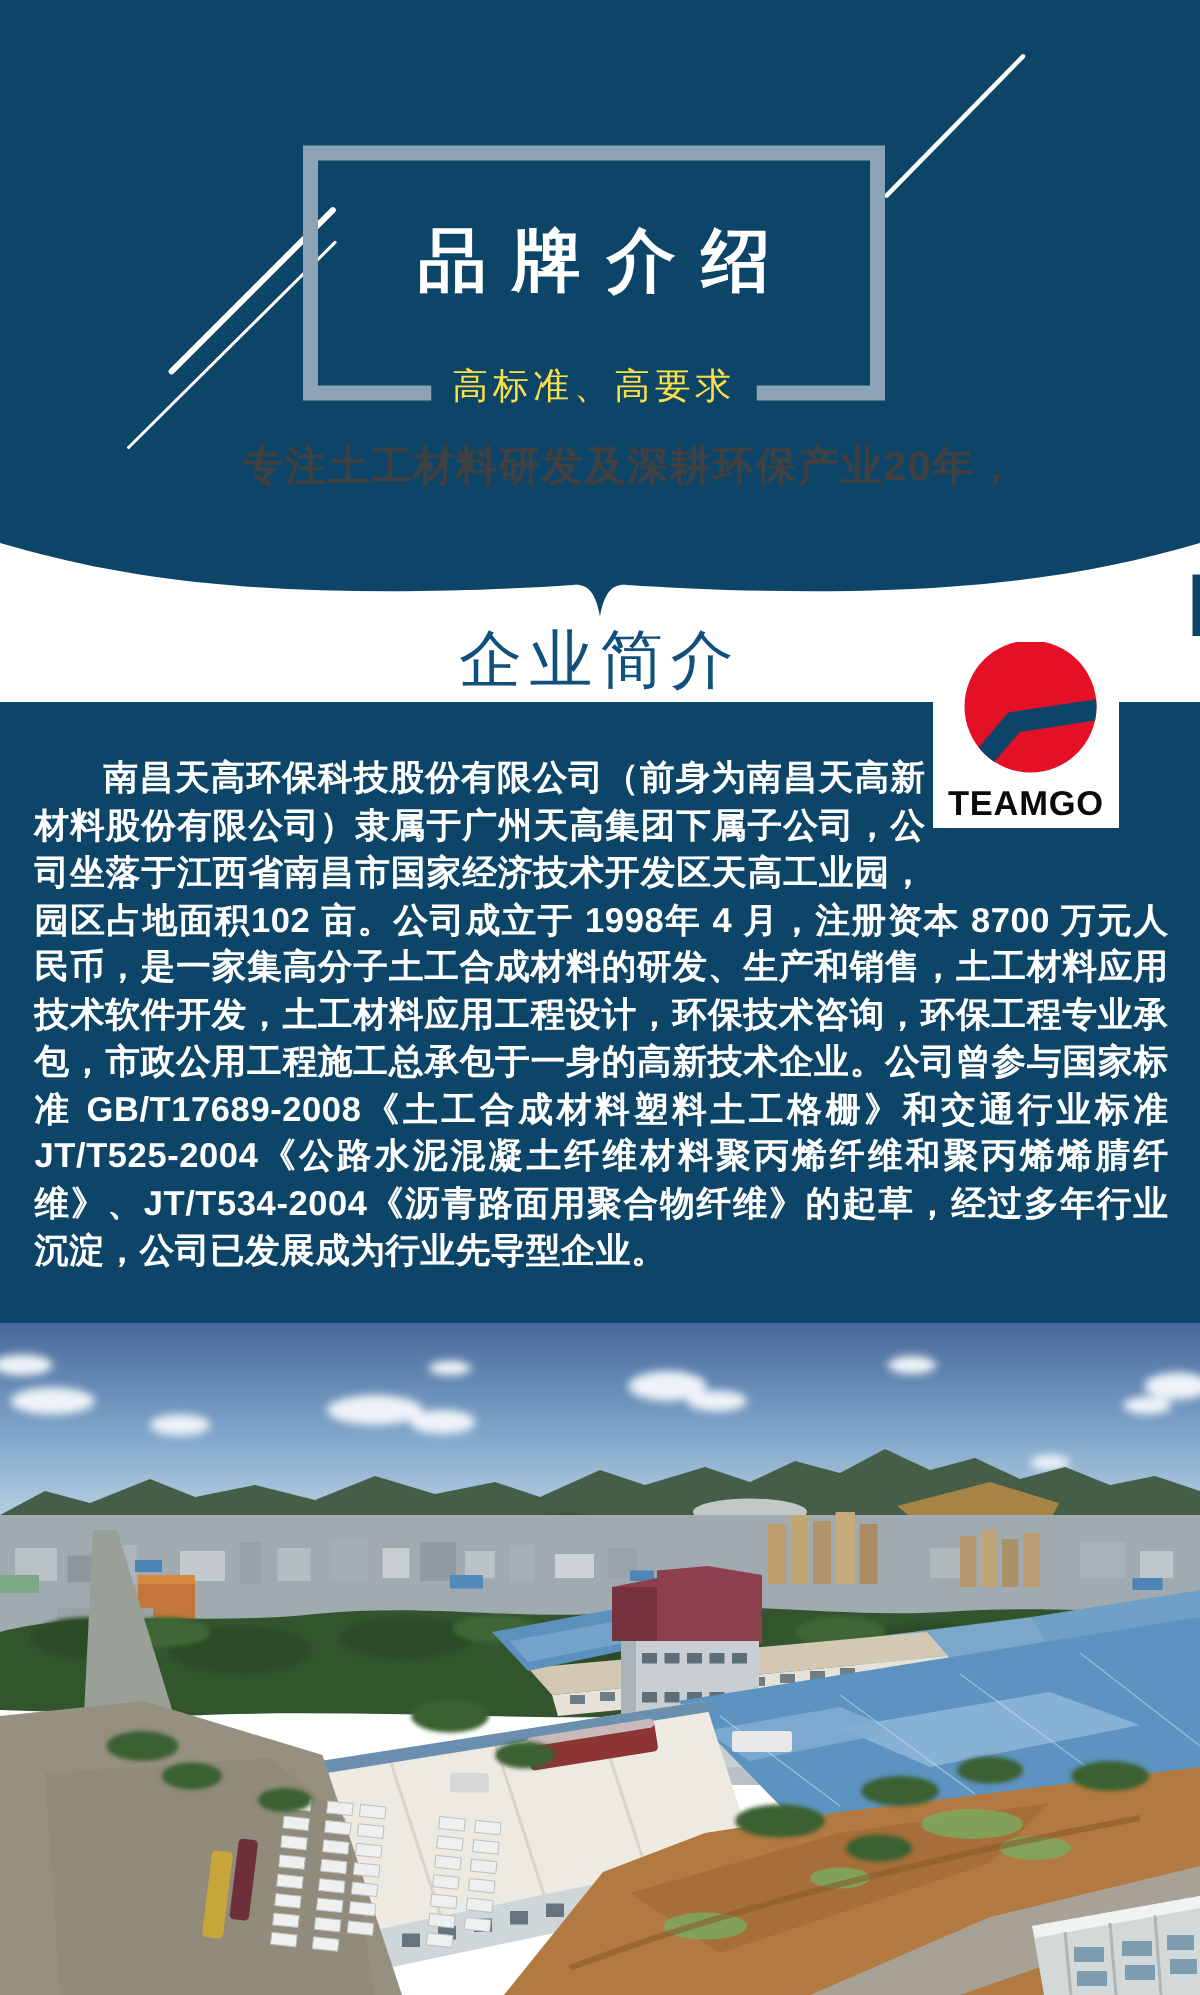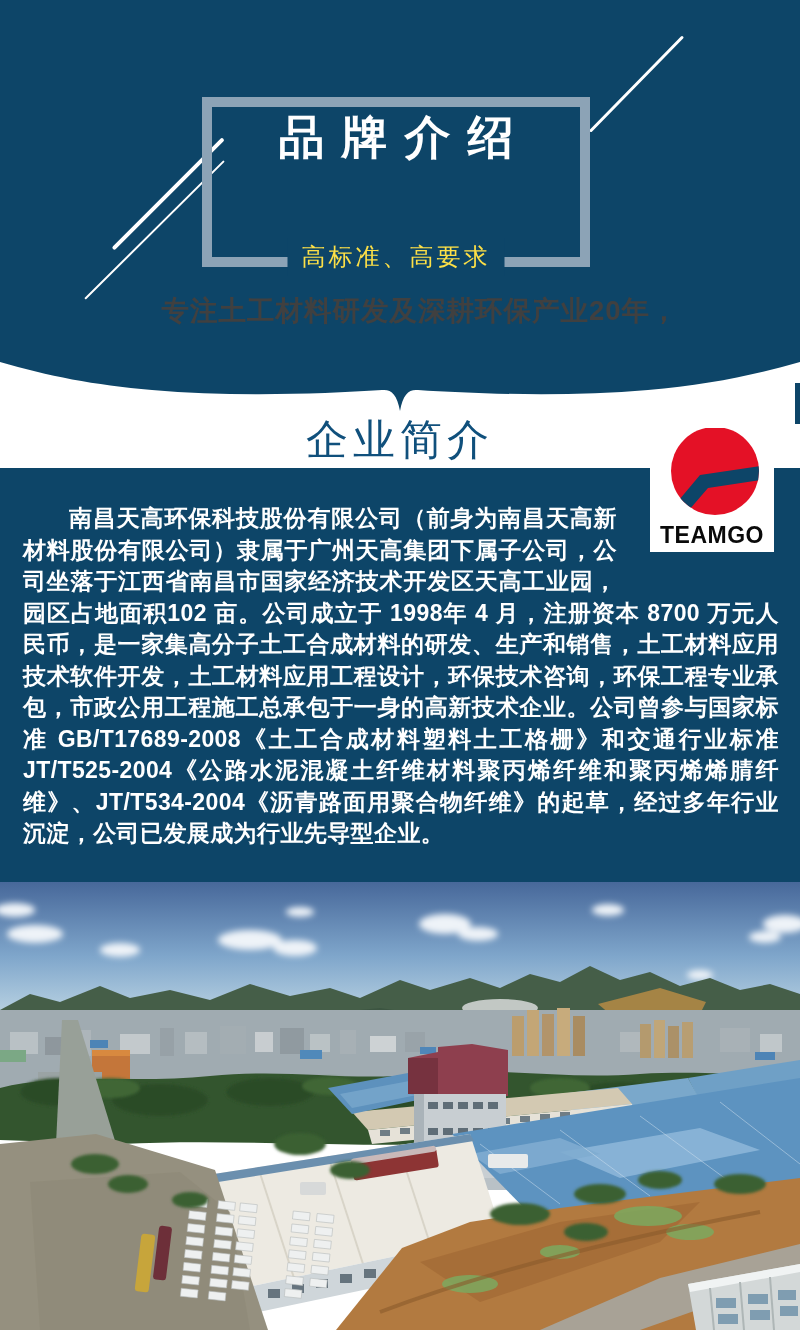--- a/index.html
+++ b/index.html
@@ -8,39 +8,39 @@
 
   
   .hero{position:absolute;left:0;top:0;width:800px;height:468px;background:#ffffff;}
   .hero-bg{position:absolute;left:0;top:0;}
   .deco-line{position:absolute;background:#ffffff;transform-origin:0 50%;border-radius:2px;}
   .line-left-thick{left:113px;top:247px;width:156px;height:4px;transform:rotate(-45deg);}
   .line-left-thin{left:85px;top:298px;width:196px;height:2px;transform:rotate(-44.8deg);}
   .line-right{left:590px;top:130px;width:133px;height:3px;transform:rotate(-45.6deg);}
   .title-box{position:absolute;left:202px;top:97px;width:388px;height:170px;
              border:10px solid #8ca3b6;box-sizing:border-box;
-             display:flex;align-items:flex-start;justify-content:center;}
+             display:flex;align-items:center;justify-content:center;}
   .brand-title{color:#ffffff;font-size:46px;font-weight:bold;letter-spacing:17px;text-indent:17px;
                padding-bottom:16px;white-space:nowrap;}
   .brand-subtitle{position:absolute;left:396px;top:257px;transform:translate(-50%,-50%);
                   background:#0d4568;color:#fde047;font-size:24px;font-weight:normal;
                   letter-spacing:3px;padding:3px 14px;white-space:nowrap;}
   .taglines{position:absolute;left:40px;top:292px;width:760px;text-align:center;color:#404040;
             font-size:27.5px;font-weight:bold;line-height:38px;letter-spacing:1px;}
   .edge-bar{position:absolute;right:0;top:383px;width:5px;height:41px;background:#0d4568;}
   .section-title{position:absolute;left:0;top:412px;width:800px;text-align:center;
                  color:#10507c;font-size:42px;font-weight:normal;letter-spacing:5px;}
 
   
   .about{position:absolute;left:0;top:468px;width:800px;height:414px;background:#0d4568;
          box-sizing:border-box;padding:35px 21px 0 23px;}
   .about p{margin:0;color:#ffffff;font-size:23px;line-height:31.5px;font-weight:bold;
            letter-spacing:0.4px;text-align:justify;text-indent:2em;}
   .logo-spacer{float:right;width:162px;height:92px;}
-  .logo{position:absolute;left:622px;top:-40px;width:116px;height:128px;margin-left:28px;}
+  .logo{position:absolute;left:622px;top:-40px;width:116px;height:128px;}
   .logo-whitebox{position:absolute;left:0;top:40px;width:124px;height:84px;background:#ffffff;}
   .logo svg{position:absolute;left:0;top:0;}
   .logo-wordmark{position:absolute;left:0;top:94px;width:124px;text-align:center;
                  color:#0a0a0a;font-size:23px;font-weight:bold;letter-spacing:0.5px;}
 
   
   .photo{position:absolute;left:0;top:882px;width:800px;height:448px;overflow:hidden;}
 </style>
 </head>
 <body>

